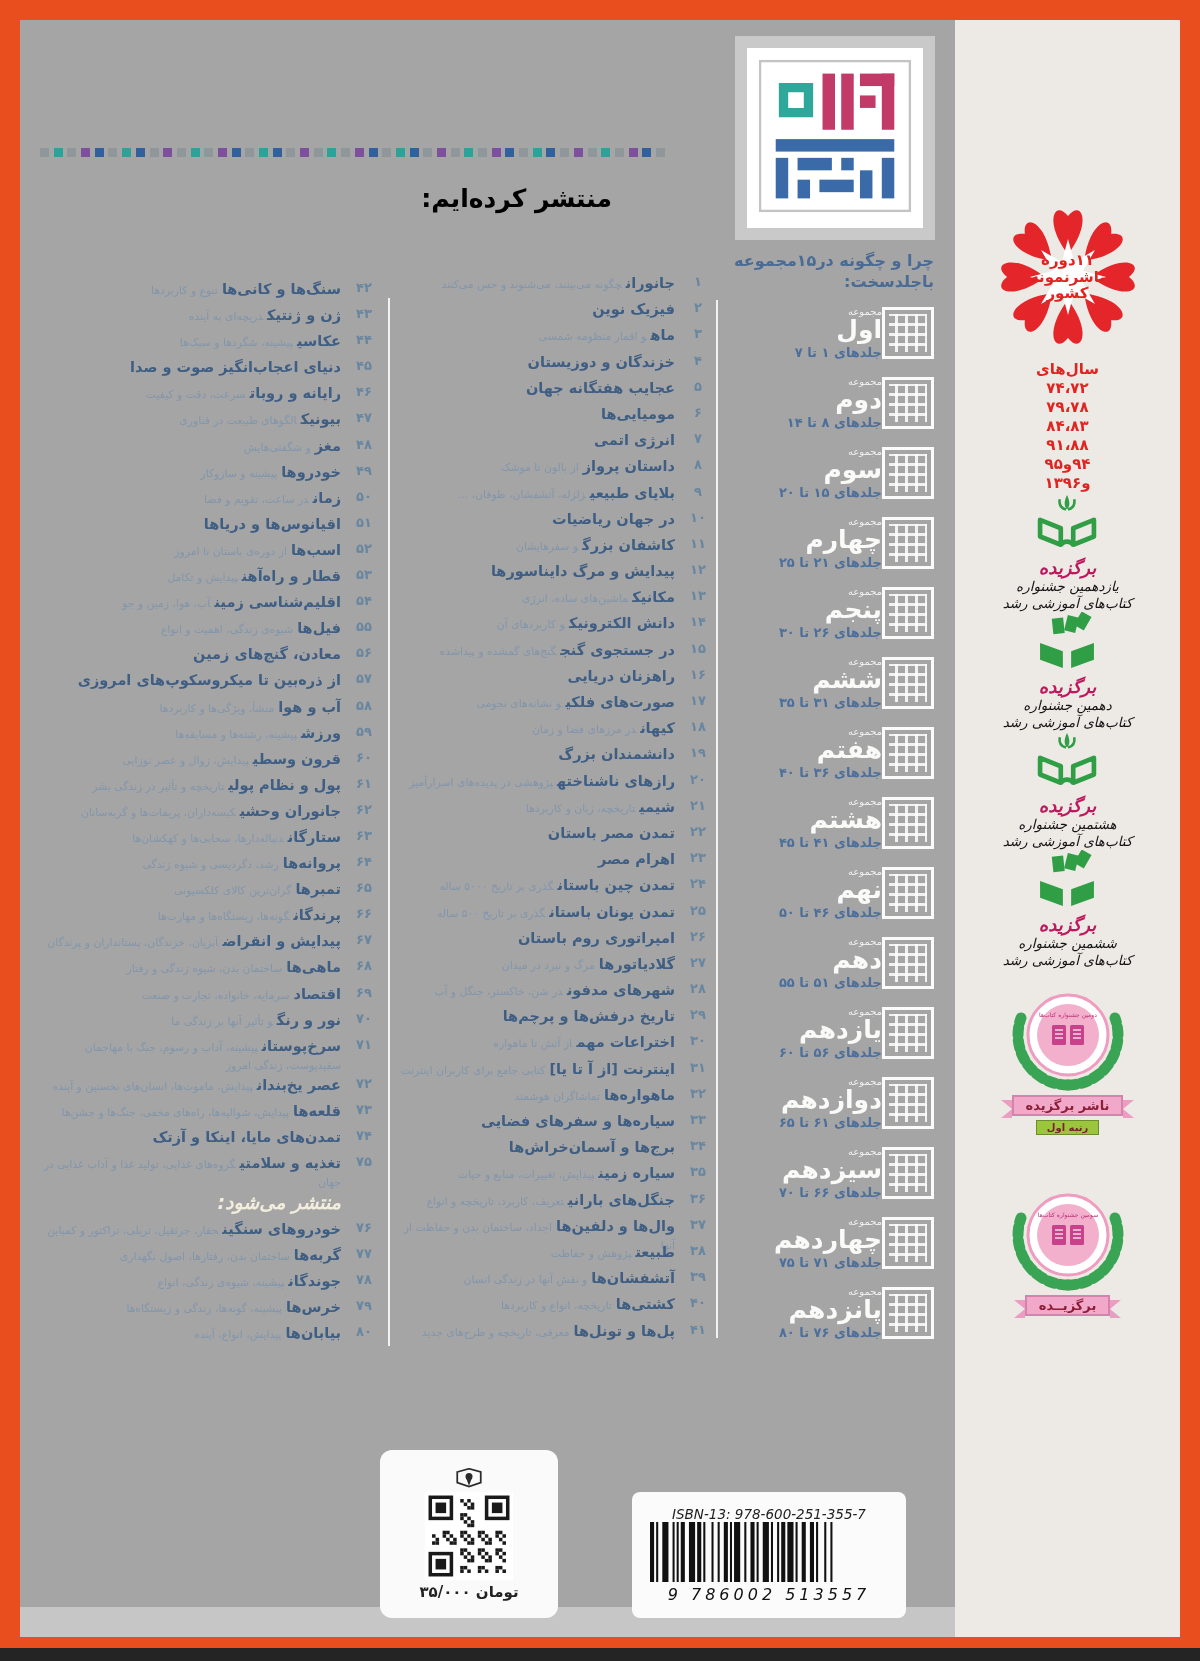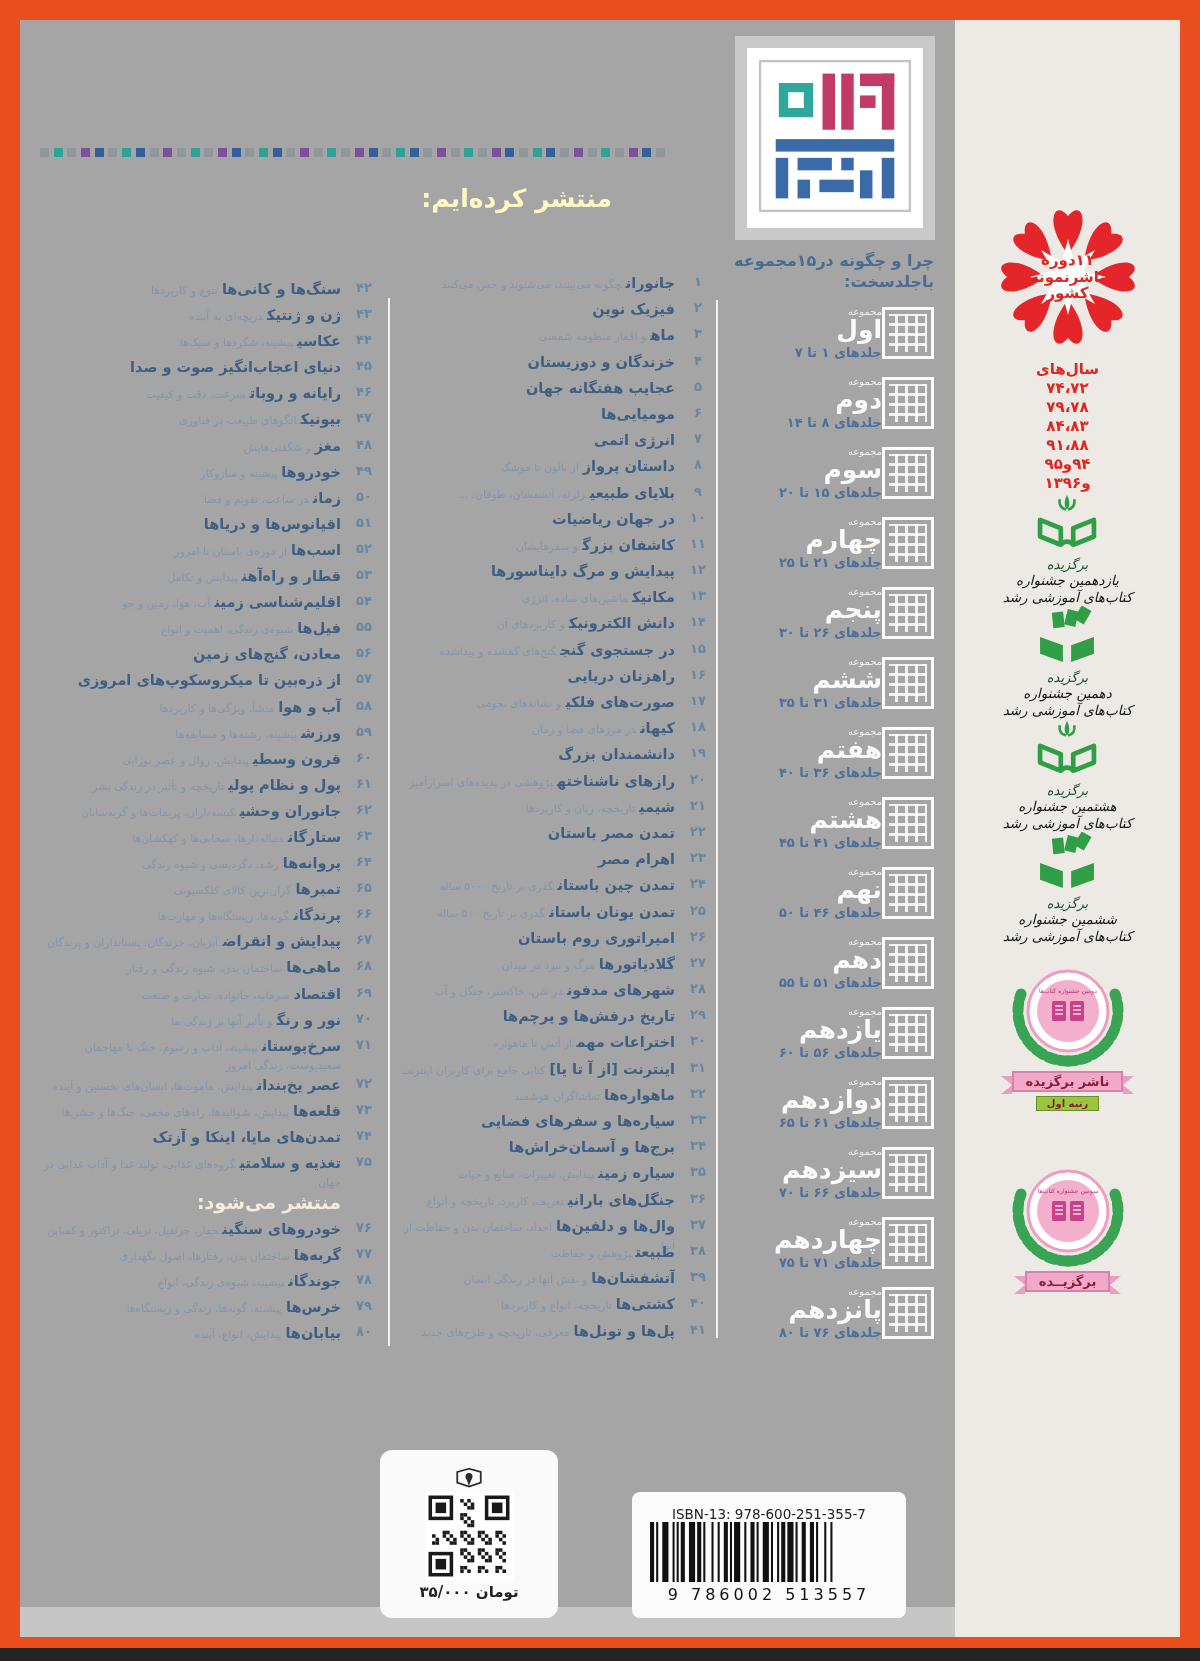--- a/index.html
+++ b/index.html
@@ -19,21 +19,21 @@
   .logo-box{position:absolute;left:735px;top:36px;width:200px;height:204px;background:#c9c9c9;
             display:flex;align-items:center;justify-content:center;}
   .logo-inner{background:#fff;padding:10px;}
 
   
   .tagline{position:absolute;left:722px;top:250px;width:212px;direction:rtl;text-align:right;
            font-weight:bold;color:#4a6b94;font-size:16px;line-height:21px;}
 
   
   .heading-published{position:absolute;left:390px;top:184px;width:222px;direction:rtl;text-align:right;
-           font-size:25px;font-weight:bold;color:#fef9c3;}
+           font-size:25px;font-weight:bold;color:#000000;}
 
   
   .divider{position:absolute;width:2px;background:rgba(255,255,255,.85);}
   .d1{left:716px;top:300px;height:1038px;}
   .d2{left:388px;top:298px;height:1048px;}
 
   
   .collections{position:absolute;left:722px;top:298px;width:212px;}
   .col-item{height:70px;display:flex;direction:rtl;gap:0;align-items:center;}
   .kufic-mini{width:52px;height:52px;flex:0 0 auto;border:3px solid rgba(255,255,255,.95);
@@ -49,33 +49,33 @@
   
   .list-a{position:absolute;left:398px;top:272px;width:314px;}
   .list-b{position:absolute;left:38px;top:278px;width:340px;}
   .row{display:flex;direction:rtl;gap:9px;align-items:flex-start;}
   .list-a .row{height:26.2px;}
   .list-b .row{min-height:26.1px;}
   .num{flex:0 0 28px;text-align:center;font-size:13px;font-weight:bold;color:#68869f;padding-top:2px;}
   .txt{flex:1;text-align:right;line-height:1.15;padding-top:2px;}
   .t{font-size:14.5px;font-weight:bold;color:#3f5e83;}
   .d{font-size:10.8px;color:#8296ab;margin-right:4px;}
-  .heading-row{height:27px;}
+  .heading-row{height:27px;font-style:italic;}
   .upcoming{flex:1;text-align:right;font-size:19px;font-weight:bold;color:#f2eddc;}
 
   
   .flower-wrap{position:relative;width:162px;height:162px;margin-top:176px;flex:0 0 auto;}
   .flower-wrap svg{position:absolute;left:0;top:0;}
   .flower-text{position:absolute;left:0;top:0;width:100%;height:100%;display:flex;flex-direction:column;
                align-items:center;justify-content:center;direction:rtl;text-align:right;}
   .fl-line{color:#e02420;font-weight:bold;font-size:15px;line-height:16.5px;}
   .years{direction:rtl;text-align:center;margin-top:2px;}
   .yr-line{color:#e02420;font-weight:bold;font-size:15px;line-height:19px;}
   .fest{text-align:center;direction:rtl;}
-  .fest-badge{font-size:13px;font-weight:normal;font-style:italic;color:#14532d;margin-top:2px;}
+  .fest-badge{font-size:18px;font-weight:bold;font-style:italic;color:#be185d;margin-top:2px;}
   .fest-line1,.fest-line2{font-size:13.5px;font-style:italic;color:#141414;line-height:17px;}
   .laurel{text-align:center;direction:rtl;position:relative;}
   .l1{margin-top:48px;} .l2{margin-top:14px;}
   .ribbon{position:relative;display:inline-block;background:#f2a9c9;border:2px solid #d782ab;
           padding:1px 12px;font-weight:bold;font-size:13px;color:#8c1f38;margin-top:-14px;}
   .ribbon::before{content:"";position:absolute;left:-13px;top:3px;width:0;height:0;
           border-top:9px solid #ec9ec2;border-bottom:9px solid #ec9ec2;border-left:11px solid transparent;}
   .ribbon::after{content:"";position:absolute;right:-13px;top:3px;width:0;height:0;
           border-top:9px solid #ec9ec2;border-bottom:9px solid #ec9ec2;border-right:11px solid transparent;}
   .rank{display:inline-block;background:#9bc53d;border:1.5px solid #6a8f2a;color:#7a2030;
@@ -87,21 +87,21 @@
   .pub-name{font-size:20px;font-weight:bold;color:#333;direction:rtl;margin-top:2px;}
   .pub-rule{height:2px;background:#4a4a4a;margin:5px 2px;}
   .pub-url{font-size:22px;letter-spacing:2.5px;color:#2f2f2f;font-weight:bold;}
   .pub-phone{font-size:20px;font-weight:bold;color:#2f2f2f;direction:rtl;}
 
   .qr-box{position:absolute;left:380px;top:1450px;width:178px;height:168px;background:#fafafa;
           border-radius:12px;display:flex;flex-direction:column;align-items:center;justify-content:center;gap:3px;}
   .qr-price{font-size:15px;font-weight:bold;color:#222;}
 
   .bar-box{position:absolute;left:632px;top:1492px;width:274px;height:126px;background:#fbfbfb;
-           border-radius:8px;display:flex;flex-direction:column;align-items:center;justify-content:center;direction:ltr;}
+           border-radius:8px;display:flex;flex-direction:column;align-items:center;justify-content:center;direction:ltr;font-style:italic;}
   .isbn{font-size:13.5px;color:#222;}
   .bc-digits{font-size:16px;color:#111;letter-spacing:4px;margin-top:1px;}
 </style>
 </head>
 <body>
 
 <div id="canvas">
   <div class="page"></div>
   <div class="light-band"></div>
 

